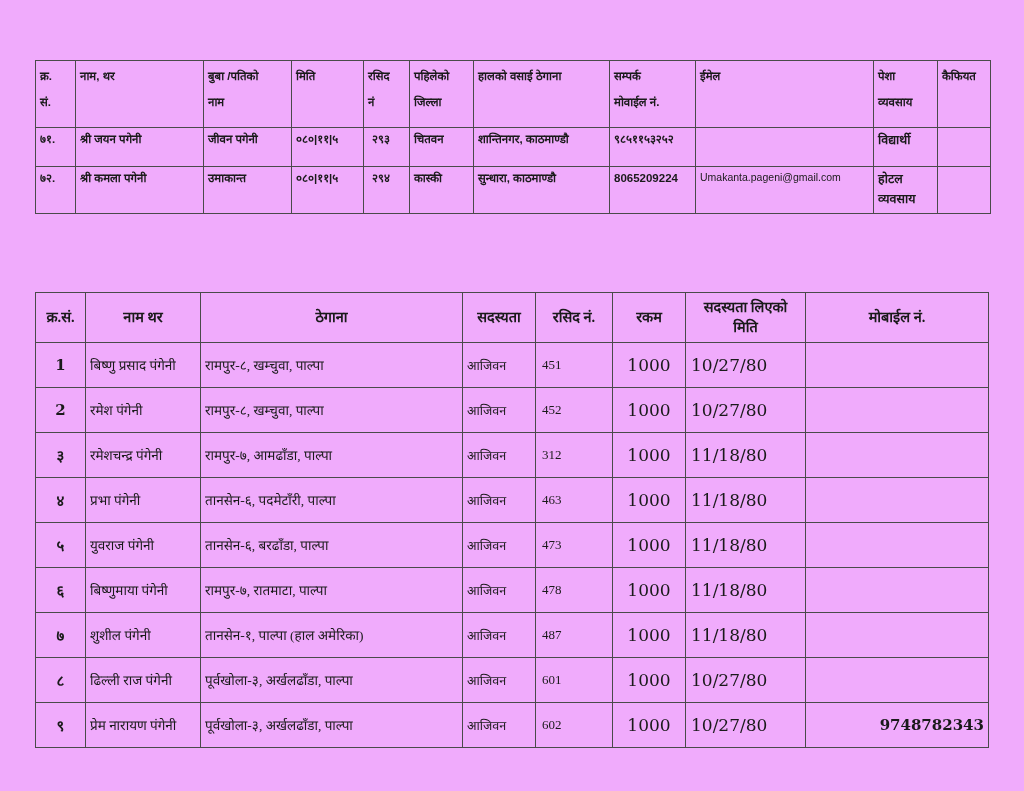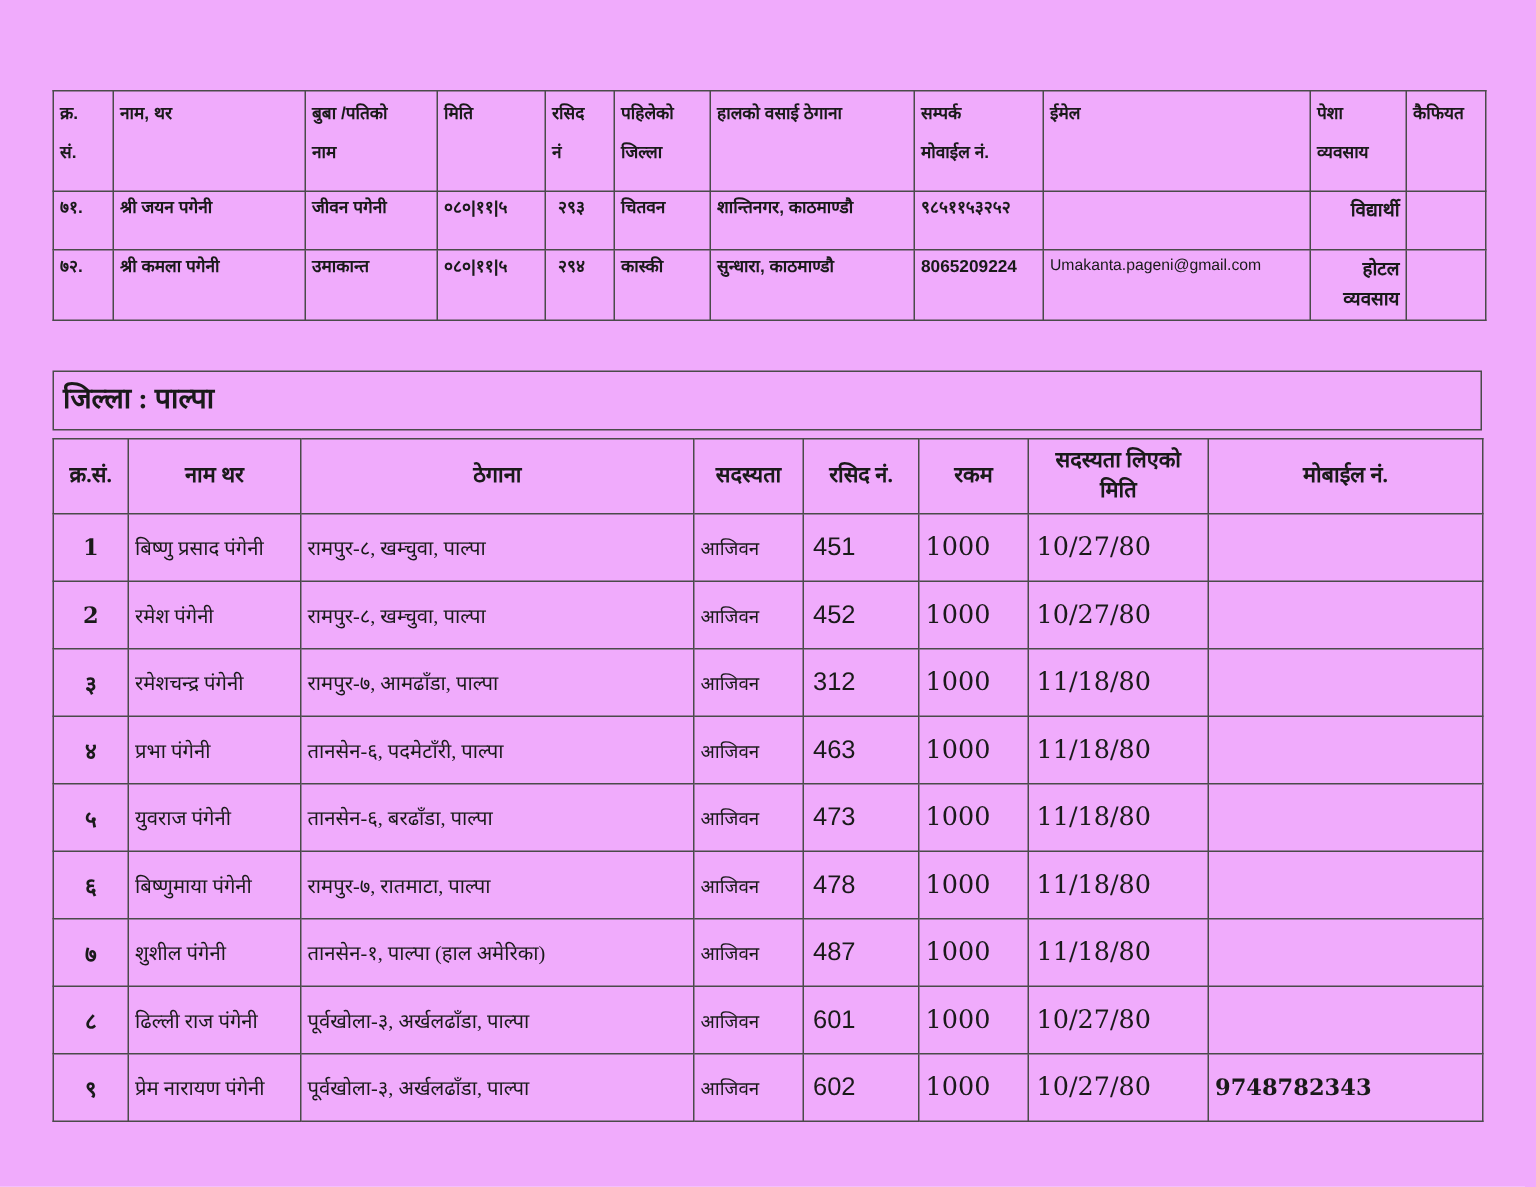--- a/index.html
+++ b/index.html
@@ -34,21 +34,21 @@
   }
   .t1 td{
     font-size:11.5px;
     line-height:1.6;
     vertical-align:top;
   }
   .t1 tr.r1 td{height:34px;}
   .t1 tr.r2 td{height:42px;}
   .t1 td.c-receipt{text-align:left;padding-left:8px;}
   .t1 td.c-email{font-size:10.5px;font-weight:400;font-family:"Liberation Sans", sans-serif;}
-  .t1 td.c-prof{font-size:12.5px;text-align:right;}
+  .t1 td.c-prof{font-size:12.5px;}
 
   
   .district-title{
     position:absolute;left:35px;top:247px;width:953px;height:40px;
     border:1px solid #4a4a4a;
     box-sizing:border-box;
     font-family:"Liberation Serif", serif;
     font-weight:700;
     font-size:19px;
     line-height:38px;
@@ -76,24 +76,24 @@
     vertical-align:middle;
     padding:1px 4px;
     font-size:13.5px;
     white-space:pre-line;
     overflow:hidden;
   }
   .t2 td.c-sn{text-align:center;font-size:15px;font-weight:700;font-family:"DejaVu Serif", serif;}
   .t2 td.c-name{font-size:13.5px;}
   .t2 td.c-addr{font-size:13.5px;}
   .t2 td.c-mem{font-size:12.5px;}
-  .t2 td.c-rec{font-size:17px;font-family:Liberation Sans, sans-serif;padding-left:6px;margin-left:23px;}
-  .t2 td.c-amt{font-size:17px;font-family:"DejaVu Serif", serif;}
+  .t2 td.c-rec{font-size:13px;font-family:Liberation Serif, serif;padding-left:6px;margin-left:23px;}
+  .t2 td.c-amt{font-size:17px;font-family:"DejaVu Serif", serif;text-align:center;}
   .t2 td.c-date{font-size:17px;font-family:"DejaVu Serif", serif;padding-left:5px;}
-  .t2 td.c-mob{font-size:15px;font-family:"DejaVu Serif", serif;text-align:left;font-weight:700;}
+  .t2 td.c-mob{font-size:15px;font-family:"DejaVu Serif", serif;text-align:right;font-weight:700;}
 </style>
 </head>
 <body>
 
 <div class="page">
 
   <table class="t1">
     <colgroup id="t1-cols">
         <col style="width: 40px;">
         <col style="width: 128px;">
@@ -152,23 +152,20 @@
           <td>सुन्धारा, काठमाण्डौ</td>
           <td>8065209224</td>
           <td class="c-email">Umakanta.pageni@gmail.com</td>
           <td class="c-prof">होटल
 व्यवसाय</td>
           <td></td>
         </tr>
       </tbody>
   </table>
 
-  <div class="district-title">
-    <span>जिल्ला : पाल्पा</span>
-  </div>
 
   <table class="t2">
     <colgroup id="t2-cols">
         <col style="width: 50px;">
         <col style="width: 115px;">
         <col style="width: 262px;">
         <col style="width: 73px;">
         <col style="width: 77px;">
         <col style="width: 73px;">
         <col style="width: 120px;">

